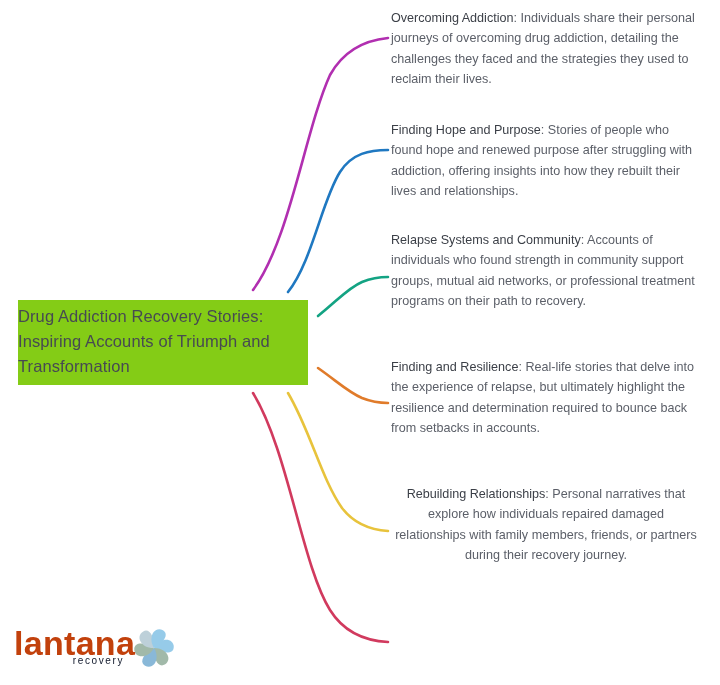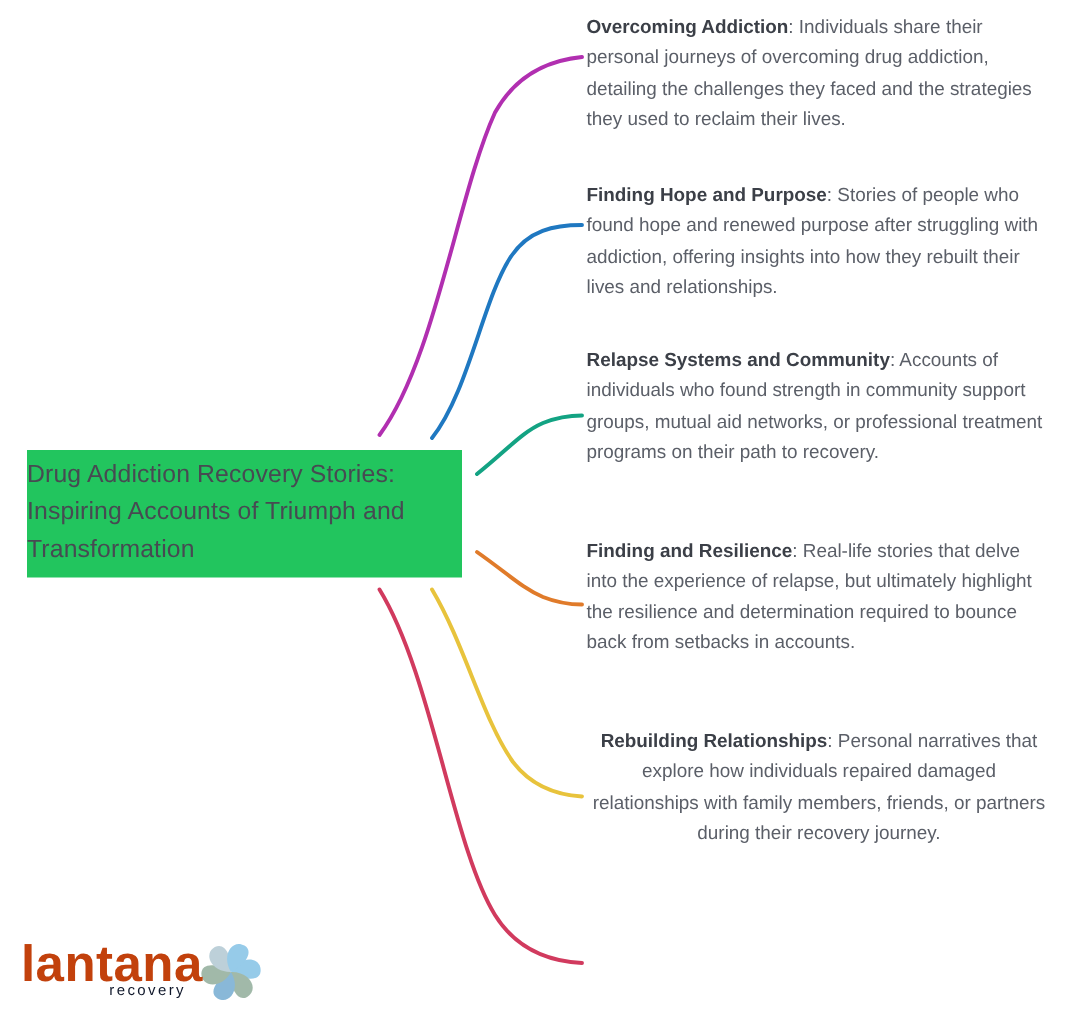--- a/index.html
+++ b/index.html
@@ -29,21 +29,21 @@
     pointer-events: none;
   }
 
   
   #root-node {
     position: absolute;
     left: 18px;
     top: 300px;
     width: 290px;
     padding: 4px 0 6px 0;
-    background: #22c55e;
+    background: #84cc16;
   }
   #root-node .root-title {
     font-size: 16.5px;
     line-height: 1.52;
     color: #474a52;
     font-weight: 400;
     letter-spacing: .1px;
   }
 
   
@@ -52,21 +52,21 @@
     left: 391px;
     width: 310px;
   }
   .branch .branch-text {
     font-size: 12.6px;
     line-height: 1.62;
     color: #5b5f68;
     margin: 0;
   }
   .branch .branch-label {
-    font-weight: bold;
+    font-weight: normal;
     color: #3b3f47;
   }
 
   .branch-1 { top: 8px; }
   .branch-2 { top: 120px; }
   .branch-3 { top: 230px; }
   .branch-4 { top: 357px; }
   .branch-5 { top: 484px; text-align: center; }
   .branch-6 { top: 597px; }
 

